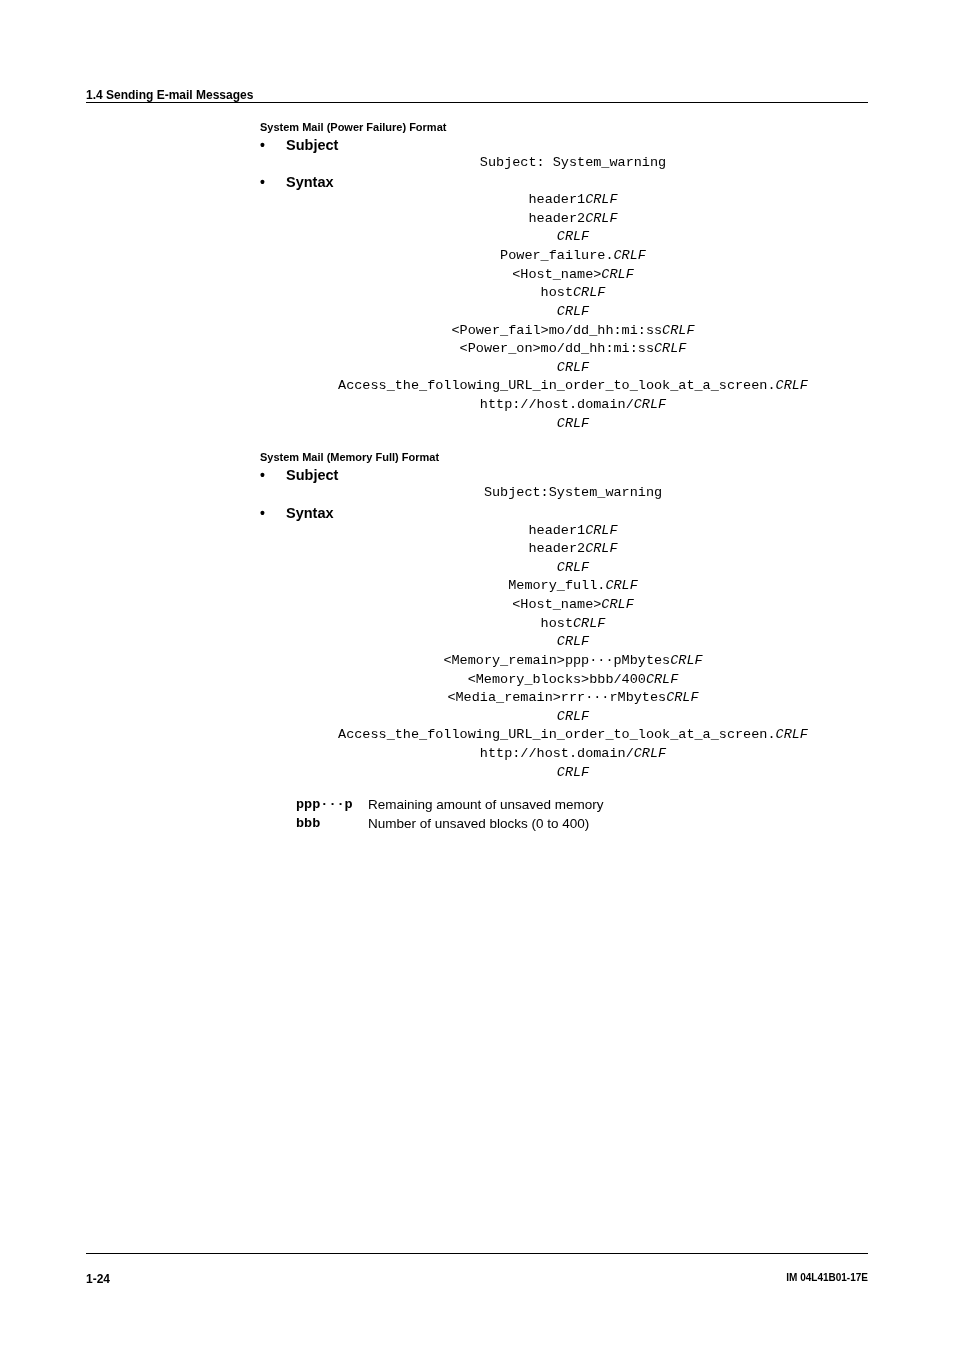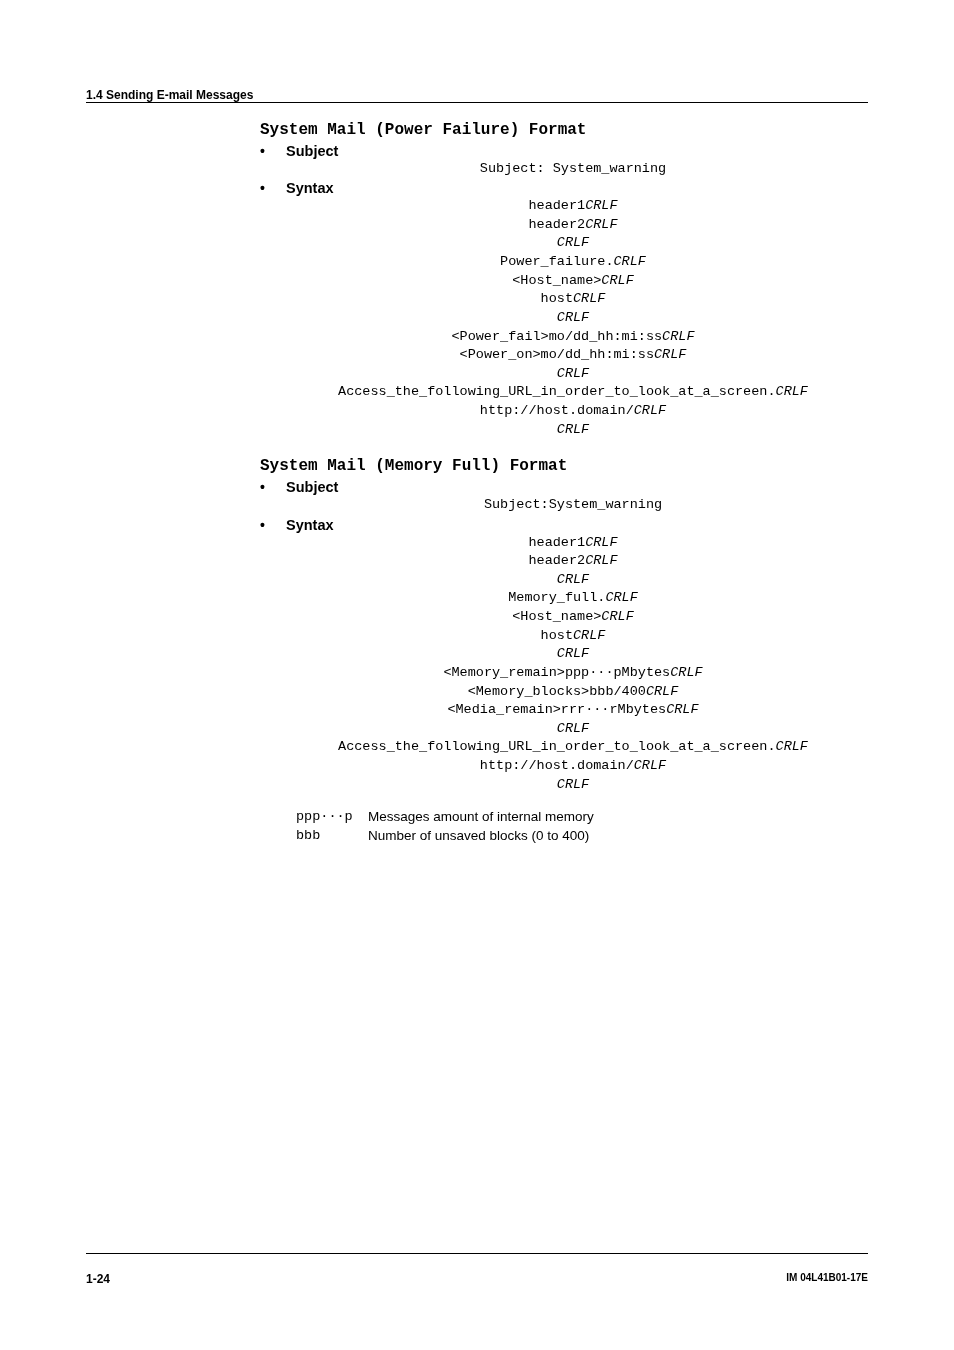--- a/index.html
+++ b/index.html
@@ -20,24 +20,23 @@
   .running-head {
     font-size: 12px;
     font-weight: bold;
     border-bottom: 1px solid #000;
     margin-bottom: 18px;
   }
   .content {
     margin-left: 174px;
   }
   .section-title {
-    font-size: 16px;
+    font-size: 11px;
     font-weight: bold;
     margin: 0 0 4px 0;
-    font-family: Liberation Mono, monospace;
   }
   .bullet-row {
     display: flex;
     align-items: baseline;
     margin-top: 2px;
   }
   .bullet-row .bullet {
     width: 18px;
     font-weight: bold;
     font-size: 14px;
@@ -69,20 +68,21 @@
   }
   .legend-row {
     display: flex;
     align-items: flex-start;
     line-height: 1.35;
   }
   .legend-key {
     font-family: "Courier New", Courier, monospace;
     width: 72px;
     flex-shrink: 0;
+    font-weight: bold;
   }
   .legend-val {
     font-family: Arial, Helvetica, sans-serif;
   }
   .footer {
     position: absolute;
     bottom: 64px;
     left: 86px;
     right: 86px;
     border-top: 1px solid #000;
@@ -130,21 +130,21 @@
 
     <div class="bullet-row">
       <span class="bullet">•</span>
       <span class="label">Syntax</span>
     </div>
     <div class="mono" id="mf-syntax"><div><span>header1</span><span class="crlf">CRLF</span></div><div><span>header2</span><span class="crlf">CRLF</span></div><div><span></span><span class="crlf">CRLF</span></div><div><span>Memory_full.</span><span class="crlf">CRLF</span></div><div><span>&lt;Host_name&gt;</span><span class="crlf">CRLF</span></div><div><span>host</span><span class="crlf">CRLF</span></div><div><span></span><span class="crlf">CRLF</span></div><div><span>&lt;Memory_remain&gt;ppp···pMbytes</span><span class="crlf">CRLF</span></div><div><span>&lt;Memory_blocks&gt;bbb/400</span><span class="crlf">CRLF</span></div><div><span>&lt;Media_remain&gt;rrr···rMbytes</span><span class="crlf">CRLF</span></div><div><span></span><span class="crlf">CRLF</span></div><div><span>Access_the_following_URL_in_order_to_look_at_a_screen.</span><span class="crlf">CRLF</span></div><div><span>http://host.domain/</span><span class="crlf">CRLF</span></div><div><span></span><span class="crlf">CRLF</span></div></div>
 
     <div class="legend" id="legend">
         <div class="legend-row">
           <div class="legend-key">ppp···p</div>
-          <div class="legend-val">Messages amount of internal memory</div>
+          <div class="legend-val">Remaining amount of unsaved memory</div>
         </div>
         <div class="legend-row">
           <div class="legend-key">bbb</div>
           <div class="legend-val">Number of unsaved blocks (0 to 400)</div>
         </div>
       </div>
 
   </div>
 </div>
 

